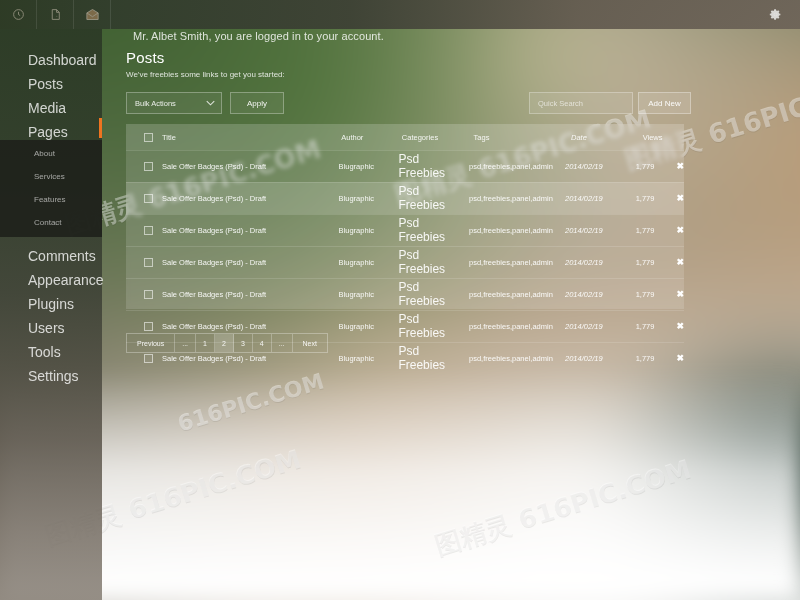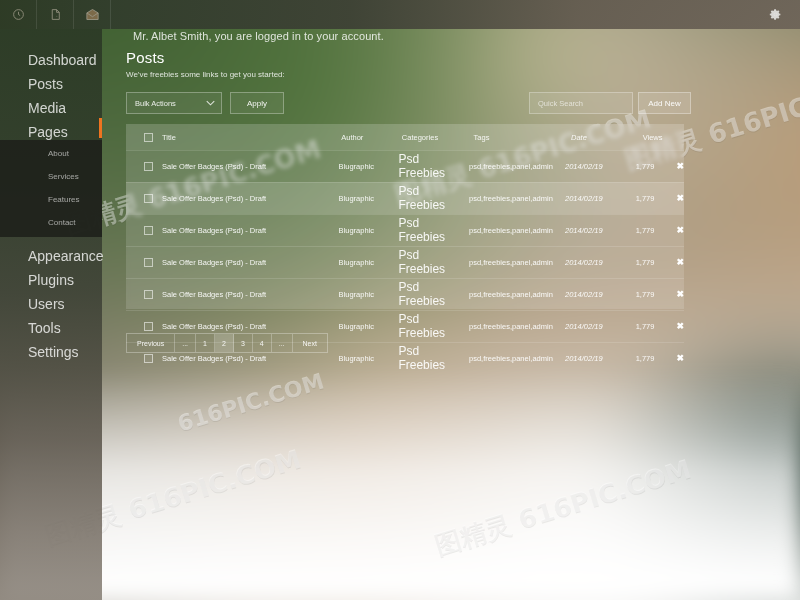--- a/index.html
+++ b/index.html
@@ -82,21 +82,21 @@
     color:rgba(255,255,255,0.78); font-size:14px; position:relative;
   }
   .nav-item .orange-bar {
     position:absolute; right:0; top:2px; width:3px; height:20px; background:#ef7420;
   }
   #submenu {
     background:rgba(30,32,26,0.88);
     padding:2px 0 3px 0;
   }
   .sub-item {
-    height:23px; display:flex; align-items:center; padding-left:48px;
+    height:23px; display:flex; align-items:center; padding-left:34px;
     color:rgba(255,255,255,0.58); font-size:8px;
   }
   #nav-top { padding-top:15px; }
   #nav-bottom { padding-top:3px; }
 
   
   #main { position:absolute; left:102px; top:29px; width:698px; height:571px; z-index:5; }
   #page-title {
     position:absolute; left:24px; top:20px;
     color:#ffffff; font-size:15px; font-weight:normal; letter-spacing:0.2px;
@@ -252,20 +252,23 @@
       </div>
       <div class="sub-item">
         <span>Features</span>
       </div>
       <div class="sub-item">
         <span>Contact</span>
       </div>
     </div>
   <div id="nav-bottom">
       <div class="nav-item">
+        <span>Comments</span>
+      </div>
+      <div class="nav-item">
         <span>Appearance</span>
       </div>
       <div class="nav-item">
         <span>Plugins</span>
       </div>
       <div class="nav-item">
         <span>Users</span>
       </div>
       <div class="nav-item">
         <span>Tools</span>

